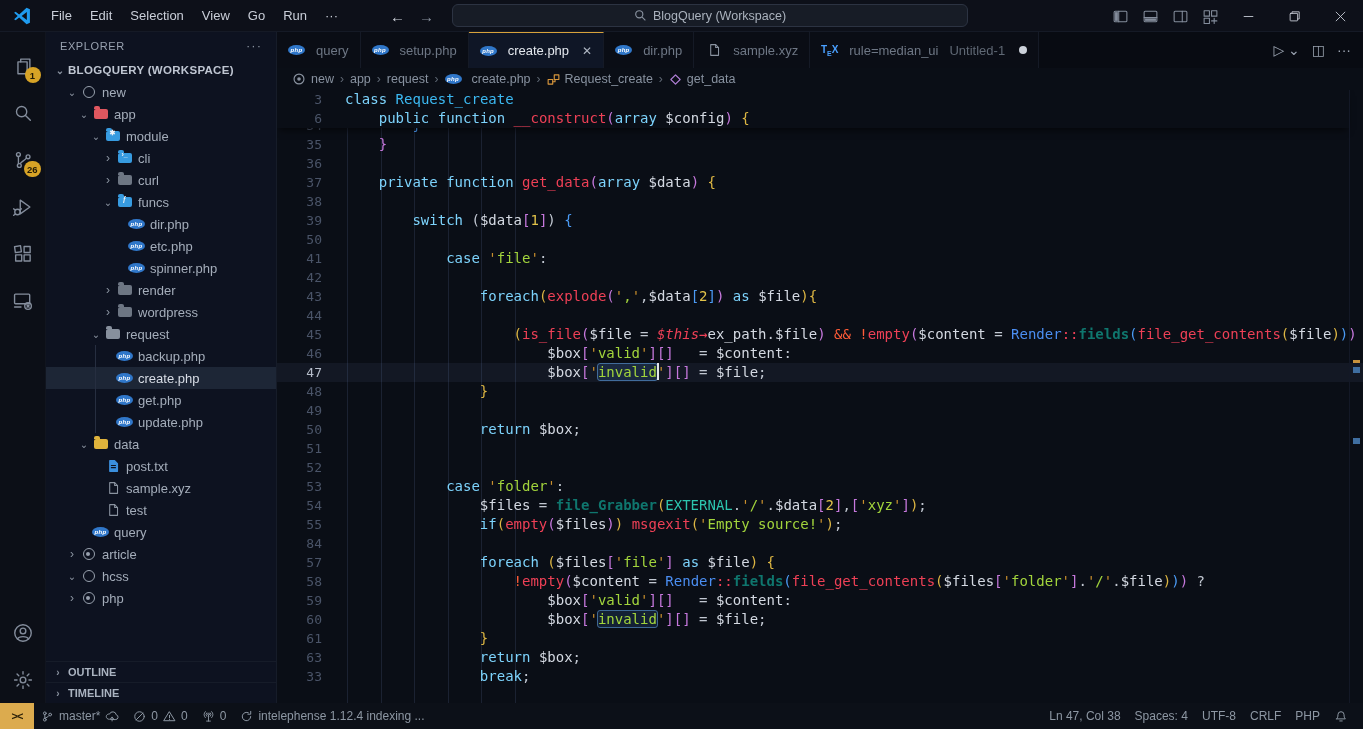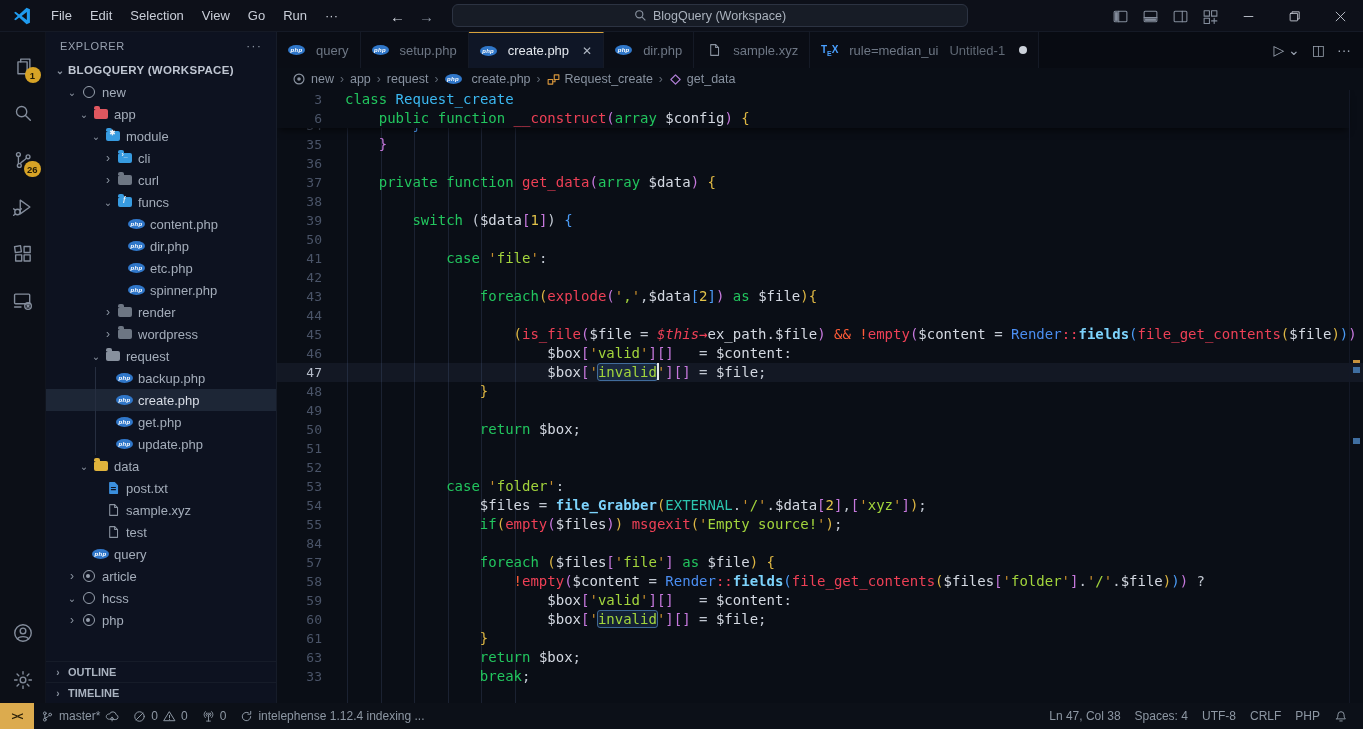--- a/index.html
+++ b/index.html
@@ -61,21 +61,21 @@
   #lines{position:absolute;top:38px;left:0;right:0}
   .code-line{display:flex;height:19px;white-space:pre}
   .ln{width:45px;flex:none;text-align:right;color:#4a5468;font-size:13px}
   .lc{padding-left:23px}
   .code-line.current{background:rgba(125,148,200,.08)}
   .code-line.current .ln{color:#b6bdca}
   .partial{height:7px;overflow:hidden}
   .partial .code-line{margin-top:-12px}
   #sticky{position:absolute;top:0;left:0;right:14px;background:#0a0e16;box-shadow:0 4px 7px -2px rgba(0,0,0,.6);z-index:3}
   
-  .tk-kw{color:#22c55e}.tk-fn{color:#ee4056}.tk-fnb{color:#7dd3fc;font-weight:bold}
+  .tk-kw{color:#7dd3fc}.tk-fn{color:#ee4056}.tk-fnb{color:#0f766e;font-weight:bold}
   .tk-cls{color:#3cb9f2}.tk-cls2{color:#4b8ef2}.tk-const{color:#2cc5ae}
   .tk-str{color:#a2d43c}.tk-q{color:#c98f2d}.tk-v{color:#d4d9e2}.tk-pl{color:#d4d9e2}
   .tk-num{color:#e2c34a}.tk-op{color:#c2c8d2}.tk-neg{color:#ff5c38}.tk-dbl{color:#ee4056}
   .tk-b1{color:#ddb643}.tk-b2{color:#c678dd}.tk-b3{color:#4b9bf5}
   .tk-it{color:#ee4056;font-style:italic}.tk-arr{color:#ee4056}
   .tk-shl,.tk-shl2{color:#a2d43c;background:rgba(70,130,210,.16);outline:1px solid rgba(96,165,235,.6);border-radius:2px}
   .tk-cur{display:inline-block;width:0;position:relative}
   .tk-cur::after{content:"";position:absolute;left:0;top:-14px;width:2px;height:17px;background:#e2e6ea}
   #ruler{position:absolute;top:0;right:0;bottom:0;width:14px;border-left:1px solid #131826;z-index:4}
   .rmark{position:absolute;left:3px;width:7px}
@@ -279,27 +279,20 @@
               <span class="fglyph">ƒ</span>
             </span>
           </span>
           <span>funcs</span>
         </div>
         <div class="trow" style="padding-left: 66px;">
           <span class="chev-sp"></span>
           <span class="fic">
             <span class="phpill">php</span>
           </span>
-          <span>content.php</span>
-        </div>
-        <div class="trow" style="padding-left: 66px;">
-          <span class="chev-sp"></span>
-          <span class="fic">
-            <span class="phpill">php</span>
-          </span>
           <span>dir.php</span>
         </div>
         <div class="trow" style="padding-left: 66px;">
           <span class="chev-sp"></span>
           <span class="fic">
             <span class="phpill">php</span>
           </span>
           <span>etc.php</span>
         </div>
         <div class="trow" style="padding-left: 66px;">

